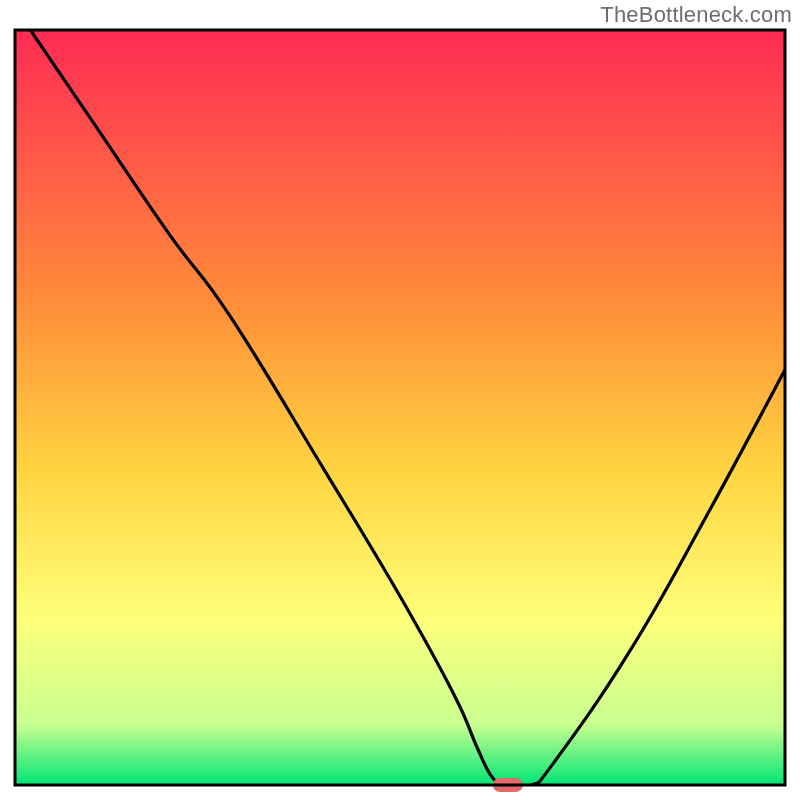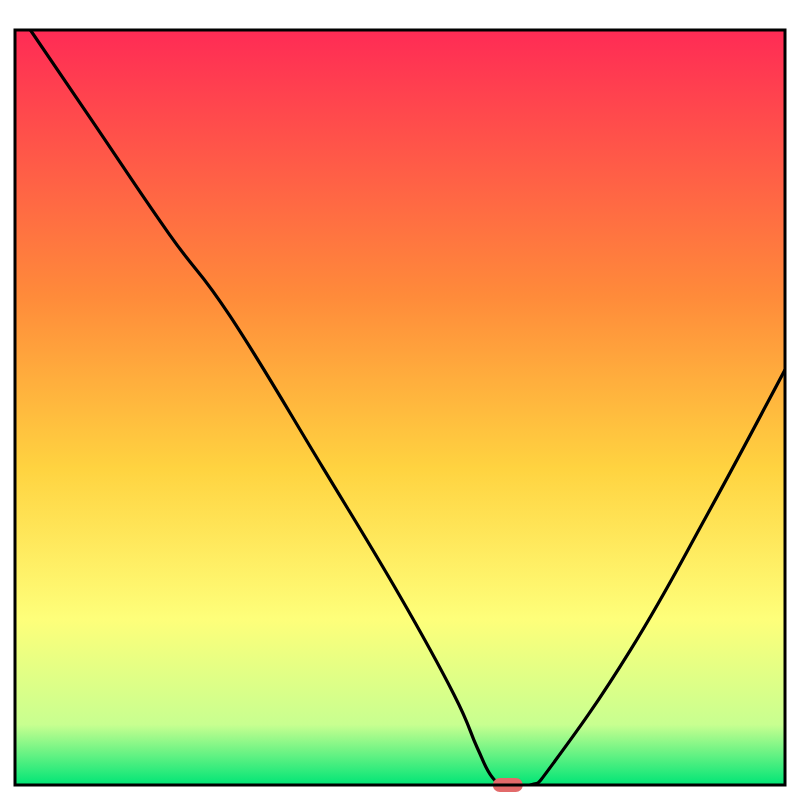--- a/index.html
+++ b/index.html
@@ -53,14 +53,15 @@
 
   <rect id="plot-bg" x="15" y="30" width="770" height="755" fill="url(#bg-grad)"></rect>
 
   <path id="curve" fill="none" stroke="#000000" stroke-width="3.2" clip-path="url(#plot-clip)" d="M 30.4 30 C 43.952 49.932, 61.508 75.75300000000001, 92 120.60000000000002 C 122.49199999999999 165.44700000000003, 138.50799999999998 190.66400000000004, 169 233.85000000000002 C 199.49200000000002 277.036, 196.72000000000003 265.409, 230.60000000000002 316.9 C 264.48 368.39099999999996, 285.732 406.44300000000004, 323 467.90000000000003 C 360.268 529.3570000000001, 371.202 546.42, 400 596.25 C 428.798 646.08, 436.96 661.18, 453.9 694.4 C 470.84 727.62, 468.53 728.979, 477 747.25 C 485.47 765.521, 485.62399999999997 769.1450000000001, 492.4 777.45 C 499.176 785.755, 499.33 783.339, 507.8 785 C 516.27 786.661, 520.736 789.983, 530.9 785 C 541.064 780.017, 531.978 792.248, 554 762.35 C 576.022 732.452, 597.12 703.913, 631 649.1 C 664.88 594.287, 674.12 574.657, 708 513.2 C 741.88 451.74300000000005, 768.06 401.30899999999997, 785 369.74999999999994"></path>
 
   <rect id="marker" rx="7" ry="7" fill="#e26a6a" x="492.8" y="778" width="30" height="14"></rect>
 
   <rect id="plot-frame" x="15" y="30" width="770" height="755" fill="none" stroke="#000000" stroke-width="3"></rect>
 </svg>
 
+<div class="watermark">TheBottleneck.com</div>
 
 </div>
 
 </body></html>

